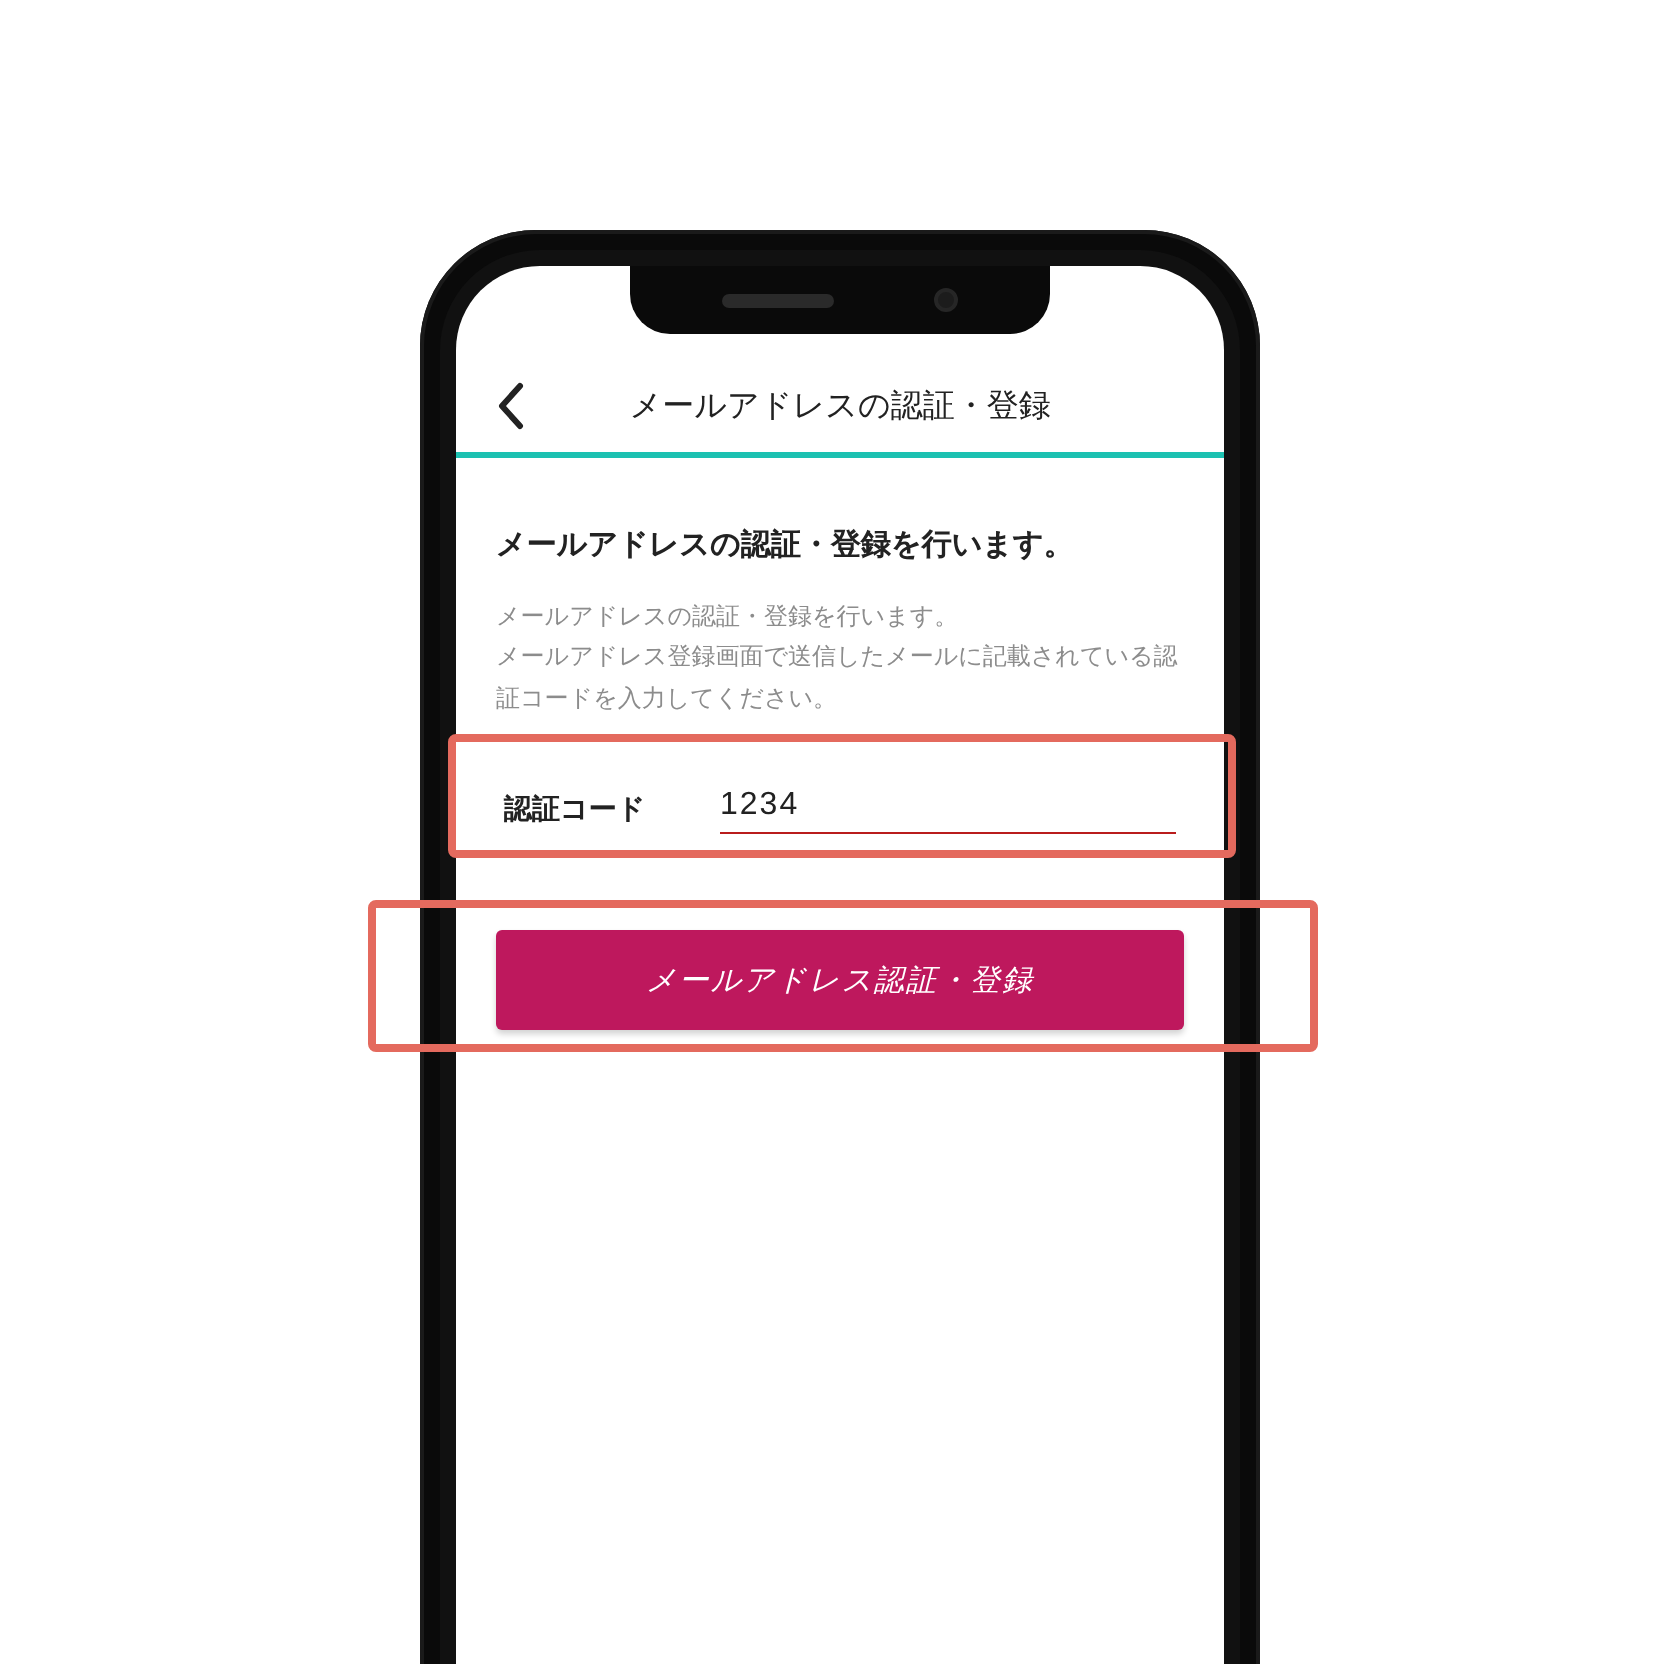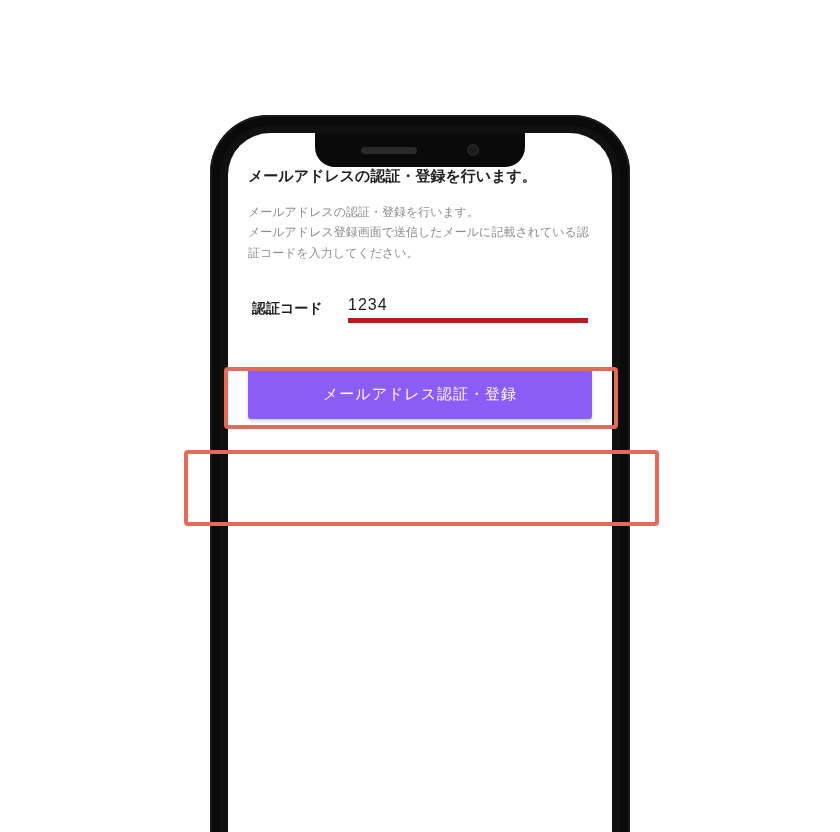--- a/index.html
+++ b/index.html
@@ -65,39 +65,40 @@
   .header-title {
     font-size: 16px; font-weight:500; color:#222;
   }
 
   
   .app-body { padding: 22px 20px 0 20px; margin-top: 12px; }
   .section-title { font-size:15px; font-weight:700; color:#222; margin-bottom:16px; }
   .section-desc  { font-size:12px; line-height:1.7; color:#8c8c8c; margin-bottom:22px; }
 
   .code-row {
-    display:flex; align-items:center; gap:8px;
+    display:flex; align-items:center; gap:20px;
     height:48px; padding:0 4px;
   }
   .code-label { font-size:14px; font-weight:700; color:#222; min-width:88px; }
-  .code-input-wrap { flex:1; border-bottom:5px solid #b91c1c; padding-bottom:4px; }
+  .code-input-wrap { flex:1; border-bottom:1px solid #b91c1c; padding-bottom:4px; }
   .code-input {
     width:100%; border:none; outline:none; font-size:16px; color:#222; background:transparent;
     font-family:inherit; letter-spacing:1px;
   }
 
   .submit-btn {
     margin-top: 36px;
     width:100%; height:50px;
-    background:#8b5cf6;
+    background:#be185d;
     color:#ffffff;
     border:none; border-radius:3px;
     font-size:15px; font-weight:500; letter-spacing:1px;
     box-shadow: 0 2px 3px rgba(0,0,0,.18);
     cursor:pointer;
+    font-style:italic;
   }
 
   
   .hl {
     position:absolute;
     border:4px solid #e46a5e;
     border-radius:4px;
     pointer-events:none;
     z-index:20;
   }
@@ -107,20 +108,28 @@
 
 <div class="stage">
   <div class="phone-frame">
     <div class="phone-inner">
       <div class="phone-screen">
         <div class="notch">
           <span class="speaker"></span>
           <span class="cam"></span>
         </div>
 
+        <div class="app-header">
+          <div class="back-btn">
+            <svg viewBox="0 0 16 24">
+              <polyline points="12,2 3,12 12,22" fill="none" stroke="#222" stroke-width="3" stroke-linecap="round" stroke-linejoin="round"></polyline>
+            </svg>
+          </div>
+          <div class="header-title">メールアドレスの認証・登録</div>
+        </div>
 
         <div class="app-body">
           <div class="section-title">メールアドレスの認証・登録を行います。</div>
           <div class="section-desc">メールアドレスの認証・登録を行います。<br>メールアドレス登録画面で送信したメールに記載されている認証コードを入力してください。</div>
 
           <div class="code-row">
             <div class="code-label">認証コード</div>
             <div class="code-input-wrap">
               <input class="code-input" type="text" value="1234" style="">
             </div>

